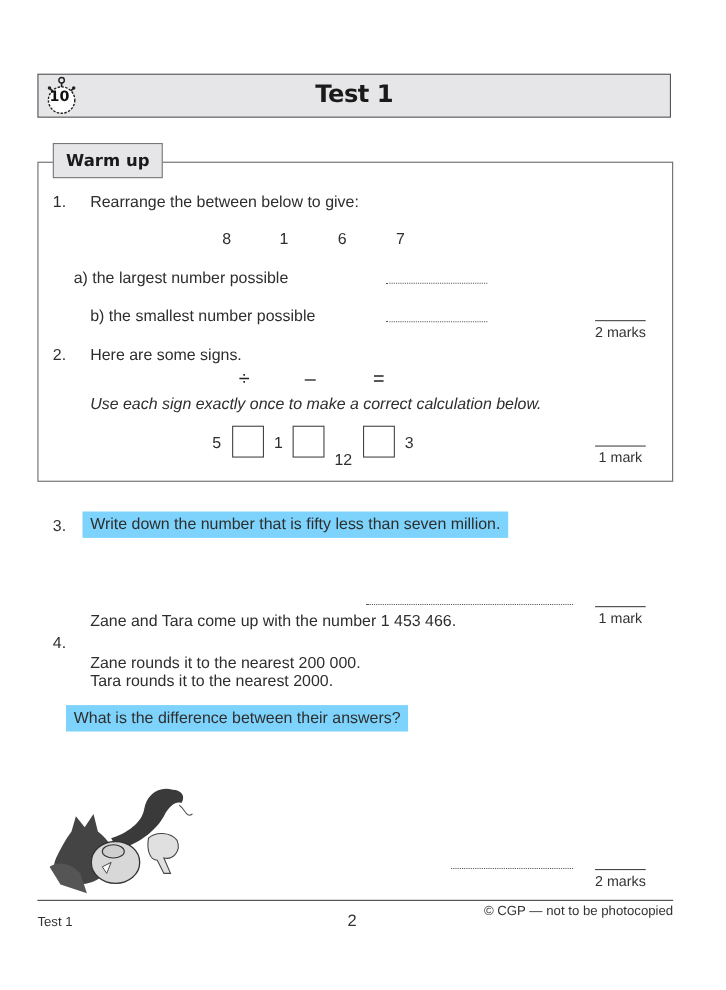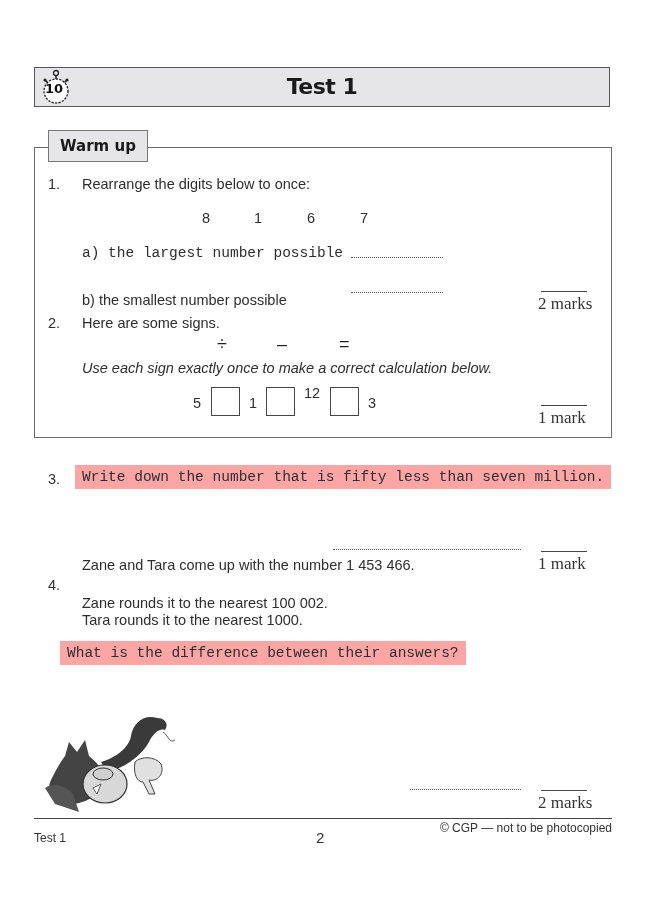--- a/index.html
+++ b/index.html
@@ -28,24 +28,24 @@
     background: #e6e6e8; border: 1.2px solid #777; box-sizing: border-box;
     font-family: "DejaVu Sans", sans-serif; font-weight: bold; font-size: 15px;
     color: #1a1a1a; line-height: 31px; text-align: center;
   }
   .txt { font-size: 14.5px; color: #2e2e2e; white-space: nowrap; }
   .qnum { font-size: 14.5px; color: #2e2e2e; }
   .dots {
     border-bottom: 1.6px dotted #555; height: 0; width: 92px;
   }
   .marks-line { border-top: 1.2px solid #444; width: 46px; }
-  .marks { font-size: 17px; color: #333; text-align: left; white-space: nowrap; font-family: Liberation Serif, serif; }
+  .marks { font-size: 13px; color: #333; text-align: center; white-space: nowrap; }
   .sign { font-size: 18px; color: #222; }
   .calc-box { width: 29px; height: 29px; border: 1.2px solid #444; box-sizing: border-box; background: #fff; }
-  .hl { background: #fca5a5; padding: 4px 7px; font-family: Liberation Mono, monospace; }
+  .hl { background: #7dd3fc; padding: 4px 7px; }
   .footer-line { left: 34px; top: 818px; width: 578px; border-top: 1.4px solid #444; }
   .footer { font-size: 12px; color: #333; }
 </style>
 </head>
 <body>
 
 <div class="abs title-bar">
   <svg class="timer" viewBox="0 0 34 36">
     <circle cx="17" cy="4" r="2.5" fill="none" stroke="#222" stroke-width="1.3"></circle>
     <line x1="17" y1="6.5" x2="17" y2="10" stroke="#222" stroke-width="1.5"></line>
@@ -56,66 +56,66 @@
     <circle cx="17" cy="22" r="12" fill="#fff" stroke="#222" stroke-width="1.3" stroke-dasharray="2.2 1.3"></circle>
   </svg>
   <span class="abs" style="left:10px;top:13px;font-family:'DejaVu Sans',sans-serif;font-weight:bold;font-size:13px;color:#111;">10</span>
   <div class="title-text">Test 1</div>
 </div>
 
 <div class="abs warmup-box"></div>
 <div class="abs warmup-tab">Warm up</div>
 
 <span class="abs qnum" style="left:48px;top:176px;">1.</span>
-<span class="abs txt" style="left:82px;top:176px;">Rearrange the digits below to once:</span>
+<span class="abs txt" style="left:82px;top:176px;">Rearrange the between below to give:</span>
 
 <span class="abs txt" style="left:202px;top:210px;">8</span>
 <span class="abs txt" style="left:254px;top:210px;">1</span>
 <span class="abs txt" style="left:307px;top:210px;">6</span>
 <span class="abs txt" style="left:360px;top:210px;">7</span>
 
-<span class="abs txt" style="left:82px;top:245px;font-family:Liberation Mono, monospace;">a)  the largest number possible</span>
+<span class="abs txt" style="left:67px;top:245px;">a)  the largest number possible</span>
 <div class="abs dots" style="left:351px;top:257px;"></div>
 
-<span class="abs txt" style="left:82px;top:292px;">b)  the smallest number possible</span>
+<span class="abs txt" style="left:82px;top:280px;">b)  the smallest number possible</span>
 <div class="abs dots" style="left:351px;top:292px;"></div>
 
 <div class="abs marks-line" style="left:541px;top:291px;"></div>
 <span class="abs marks" style="left:538px;top:294px;width:52px;">2 marks</span>
 
 <span class="abs qnum" style="left:48px;top:315px;">2.</span>
 <span class="abs txt" style="left:82px;top:315px;text-align:center;">Here are some signs.</span>
 
 <span class="abs sign" style="left:217px;top:334px;">÷</span>
 <span class="abs sign" style="left:277px;top:334px;">–</span>
 <span class="abs sign" style="left:339px;top:334px;">=</span>
 
 <span class="abs txt" style="left:82px;top:360px;font-style:italic;">Use each sign exactly once to make a correct calculation below.</span>
 
 <span class="abs txt" style="left:193px;top:395px;">5</span>
 <div class="abs calc-box" style="left:211px;top:387px;"></div>
 <span class="abs txt" style="left:249px;top:395px;">1</span>
 <div class="abs calc-box" style="left:266px;top:387px;"></div>
-<span class="abs txt" style="left:304px;top:385px;">12</span>
+<span class="abs txt" style="left:304px;top:411px;">12</span>
 <div class="abs calc-box" style="left:330px;top:387px;"></div>
 <span class="abs txt" style="left:368px;top:395px;">3</span>
 
 <div class="abs marks-line" style="left:541px;top:405px;"></div>
 <span class="abs marks" style="left:538px;top:408px;width:52px;">1 mark</span>
 
 <span class="abs qnum" style="left:48px;top:471px;">3.</span>
 <span class="abs txt hl" style="left:75px;top:465px;">Write down the number that is fifty less than seven million.</span>
 <div class="abs dots" style="left:333px;top:549px;width:188px;"></div>
 <div class="abs marks-line" style="left:541px;top:551px;"></div>
 <span class="abs marks" style="left:538px;top:554px;width:52px;">1 mark</span>
 
 <span class="abs qnum" style="left:48px;top:577px;">4.</span>
 <span class="abs txt" style="left:82px;top:557px;">Zane and Tara come up with the number 1 453 466.</span>
-<span class="abs txt" style="left:82px;top:595px;">Zane rounds it to the nearest 100 002.</span>
-<span class="abs txt" style="left:82px;top:612px;">Tara rounds it to the nearest 1000.</span>
+<span class="abs txt" style="left:82px;top:595px;">Zane rounds it to the nearest 200 000.</span>
+<span class="abs txt" style="left:82px;top:612px;">Tara rounds it to the nearest 2000.</span>
 <span class="abs txt hl" style="left:60px;top:641px;">What is the difference between their answers?</span>
 
 <svg class="abs" style="left:45px;top:712px;" width="140" height="104" viewBox="0 0 140 104">
   <path d="M112 6 C100 2 88 10 86 24 C84 36 70 46 56 50 L62 60 C80 56 96 44 104 30 C108 22 114 16 120 18 C124 12 120 6 112 6 Z" fill="#3a3a3a"></path>
   <path d="M20 44 L24 30 L32 40 L40 28 L44 44 C54 52 60 60 58 72 C52 88 30 96 14 90 C4 86 2 76 6 68 C10 60 14 52 20 44 Z" fill="#444"></path>
   <path d="M0 76 C10 70 20 74 28 82 L34 100 L10 92 Z" fill="#555"></path>
   <ellipse cx="60" cy="72" rx="22" ry="19" fill="#d8d8d8" stroke="#333" stroke-width="1.2"></ellipse>
   <ellipse cx="58" cy="62" rx="10" ry="6" fill="#cfcfcf" stroke="#333" stroke-width="1"></ellipse>
   <path d="M48 76 L56 72 L52 82 Z" fill="#fff" stroke="#333" stroke-width="0.8"></path>
   <path d="M90 50 C96 44 110 44 116 52 C120 62 112 70 104 68 L110 82 L104 82 L98 70 C92 70 88 62 90 50 Z" fill="#e0e0e0" stroke="#444" stroke-width="1"></path>

